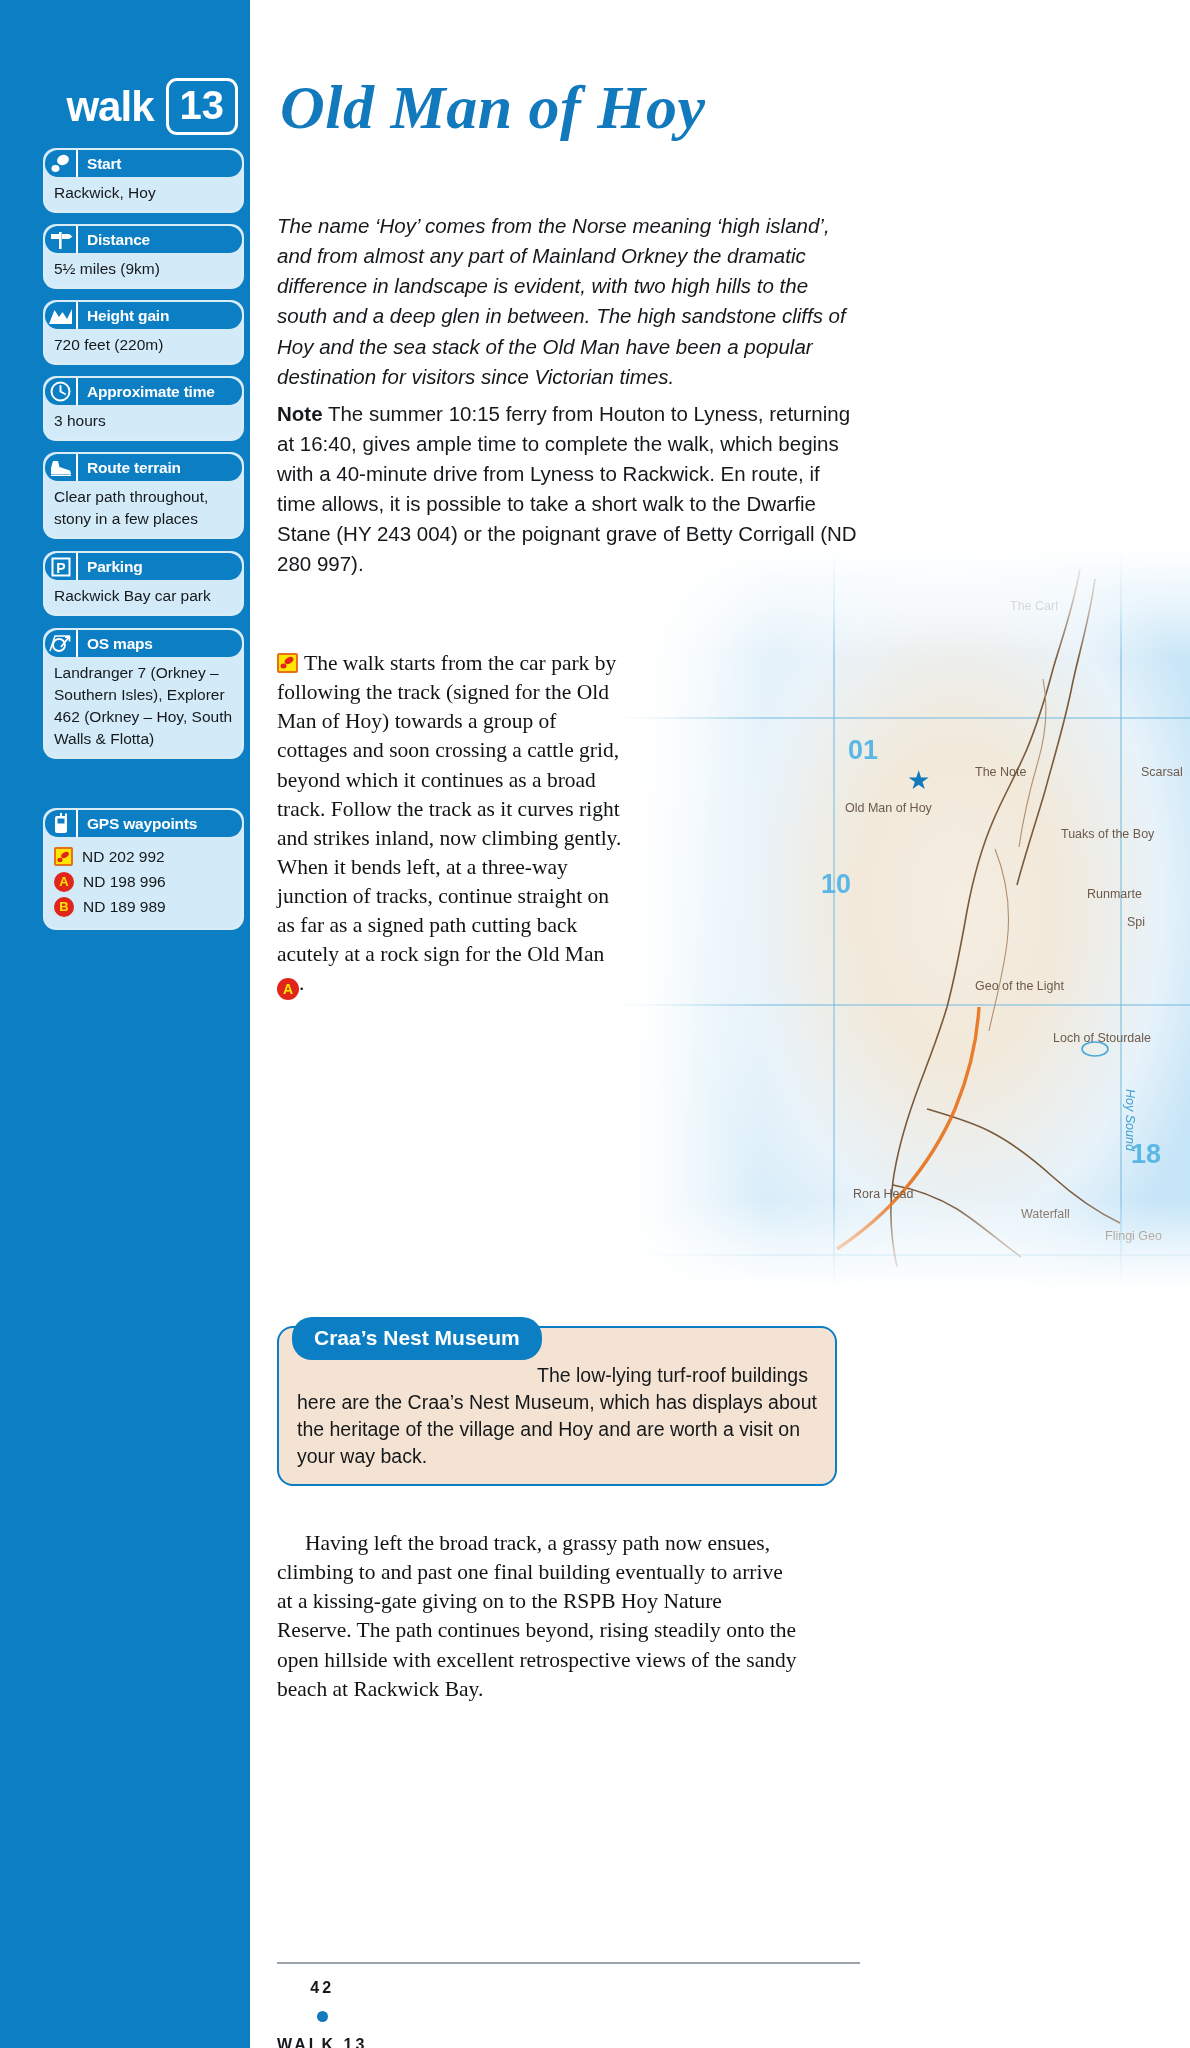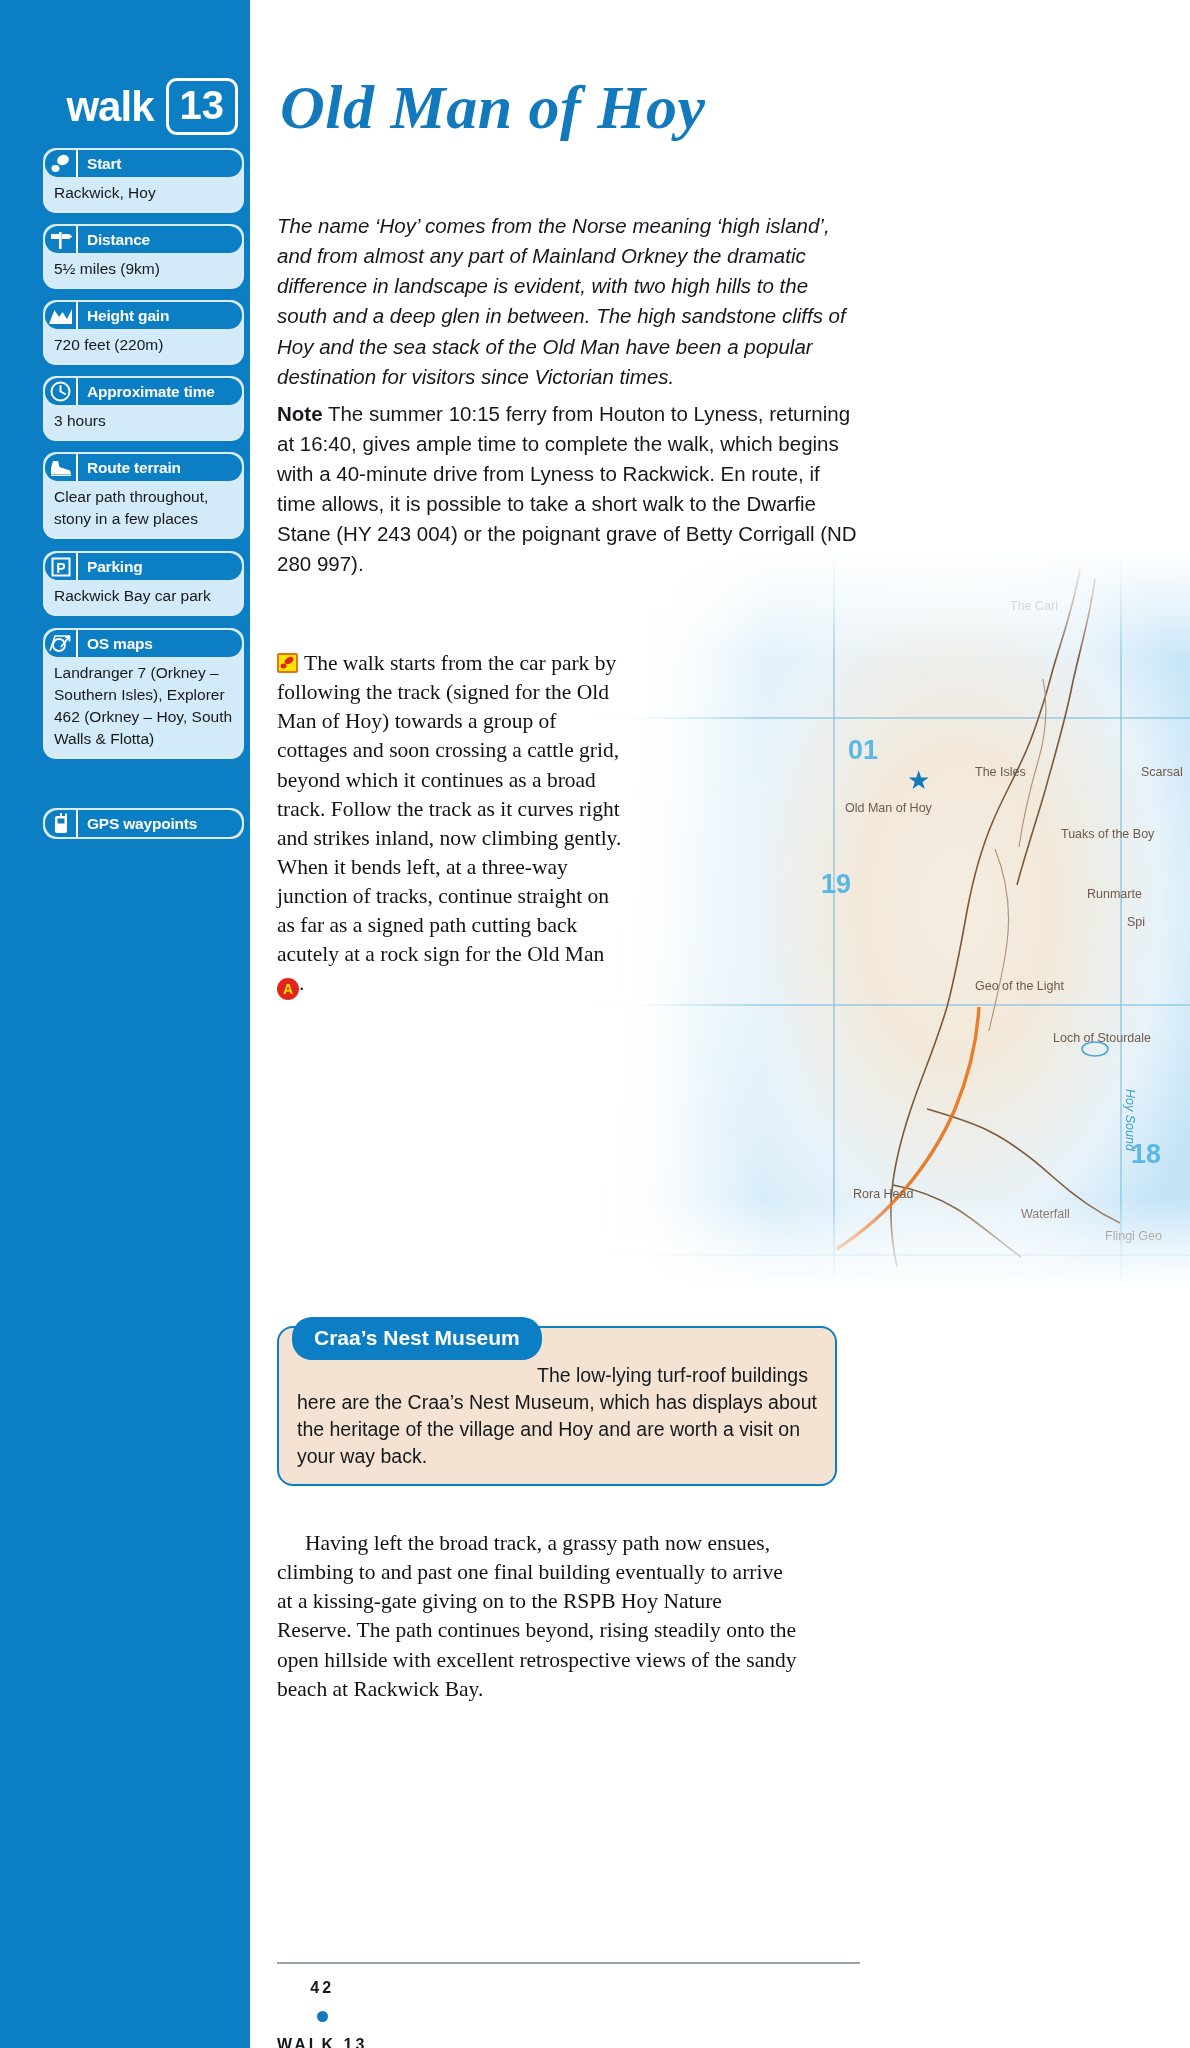--- a/index.html
+++ b/index.html
@@ -426,20 +426,39 @@
       <span class="info-icon">
         <svg width="18" height="21" viewBox="0 0 18 21">
             <rect x="3" y="3" width="12" height="17" rx="2" fill="#fff"></rect>
             <rect x="5.5" y="5.5" width="7" height="5" fill="#0b7ec4"></rect>
             <rect x="8" y="0" width="2" height="4" fill="#fff"></rect>
             <rect x="13" y="0.5" width="2" height="3.5" fill="#fff"></rect>
           </svg>
       </span>
       <span class="info-title">GPS waypoints</span>
     </div>
+    <div class="info-body" style="padding-top:7px;padding-bottom:9px;">
+      <div class="wp-row">
+        <span class="marker-start">
+          <svg width="13" height="12" viewBox="0 0 13 12">
+              <ellipse cx="8" cy="4" rx="4.2" ry="2.6" fill="#e1251b" transform="rotate(-32 8 4)"></ellipse>
+              <ellipse cx="3" cy="9" rx="2.6" ry="2.2" fill="#e1251b"></ellipse>
+            </svg>
+        </span>
+        <span class="wp-text">ND 202 992</span>
+      </div>
+      <div class="wp-row">
+        <span class="marker-letter">A</span>
+        <span class="wp-text">ND 198 996</span>
+      </div>
+      <div class="wp-row">
+        <span class="marker-letter">B</span>
+        <span class="wp-text">ND 189 989</span>
+      </div>
+    </div>
   </div>
 </div>
 
 <div id="main">
 
   <h1 id="page-title">Old Man of Hoy</h1>
 
   <p id="intro">The name ‘Hoy’ comes from the Norse meaning ‘high island’, and from almost any part of Mainland Orkney the dramatic difference in landscape is evident, with two high hills to the south and a deep glen in between. The high sandstone cliffs of Hoy and the sea stack of the Old Man have been a popular destination for visitors since Victorian times.</p>
 
   <p id="note">
@@ -460,27 +479,27 @@
       <path class="coast" d="M520 30 C514 74 502 110 496 142 C488 180 478 212 470 242 C460 276 450 306 442 336"></path>
       <path class="coast" d="M352 560 C372 566 394 572 414 582 C438 594 458 610 478 628 C498 646 520 662 545 674"></path>
       <path class="coast" d="M318 636 C340 640 362 648 382 660 C404 674 424 692 446 708"></path>
       <path class="coast" style="stroke:#b09070;stroke-width:1.1" d="M468 130 C474 160 470 190 462 216 C454 244 448 270 444 298"></path>
       <path class="coast" style="stroke:#b09070;stroke-width:1.1" d="M420 300 C432 330 436 362 432 394 C428 426 420 454 414 482"></path>
       <ellipse cx="520" cy="500" rx="13" ry="7" fill="none" stroke="#49a8d8" stroke-width="1.6"></ellipse>
       <path class="route-line" d="M262 700 C286 684 310 664 330 640 C352 614 368 588 380 560 C394 526 402 492 404 458"></path>
     </svg>
 
     <span class="grid-num" style="left:273px; top:186px;text-align:right;">01</span>
-    <span class="grid-num" style="left:246px; top:320px;">19</span>
+    <span class="grid-num" style="left:246px; top:320px;">10</span>
     <span class="grid-num" style="left:556px; top:590px;">18</span>
 
     <span class="map-star" style="left:332px; top:218px;">★</span>
 
     <span class="map-label grey" style="left:435px; top:50px;">The Carl</span>
-    <span class="map-label" style="left:400px; top:216px;">The Isles</span>
+    <span class="map-label" style="left:400px; top:216px;">The Note</span>
     <span class="map-label" style="left:270px; top:252px;">Old Man of Hoy</span>
     <span class="map-label" style="left:566px; top:216px;">Scarsal</span>
     <span class="map-label" style="left:486px; top:278px; line-height:1.15;">Tuaks of the Boy</span>
     <span class="map-label" style="left:512px; top:338px;">Runmarte</span>
     <span class="map-label" style="left:552px; top:366px;">Spi</span>
     <span class="map-label" style="left:400px; top:430px; line-height:1.15;">Geo of the Light</span>
     <span class="map-label" style="left:478px; top:482px; line-height:1.15;">Loch of Stourdale</span>
     <span class="map-label" style="left:278px; top:638px;">Rora Head</span>
     <span class="map-label" style="left:446px; top:658px;">Waterfall</span>
     <span class="map-label" style="left:530px; top:680px; line-height:1.15;">Flingi Geo</span>

